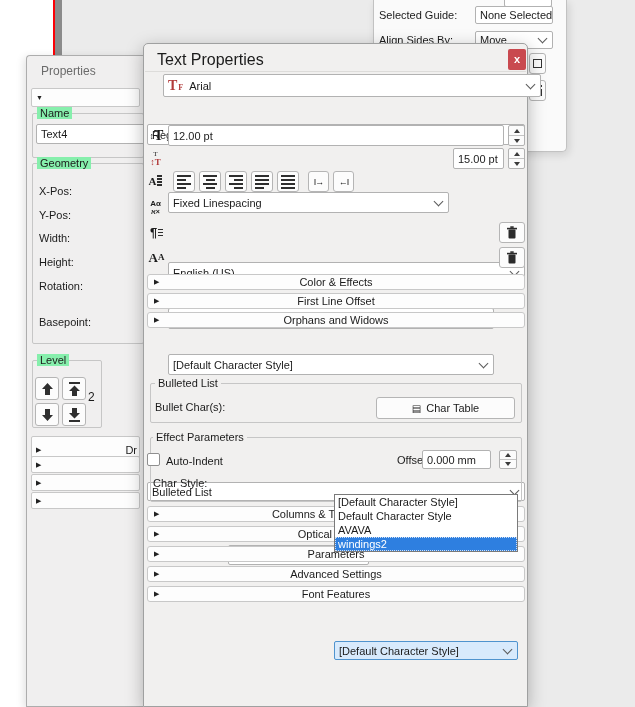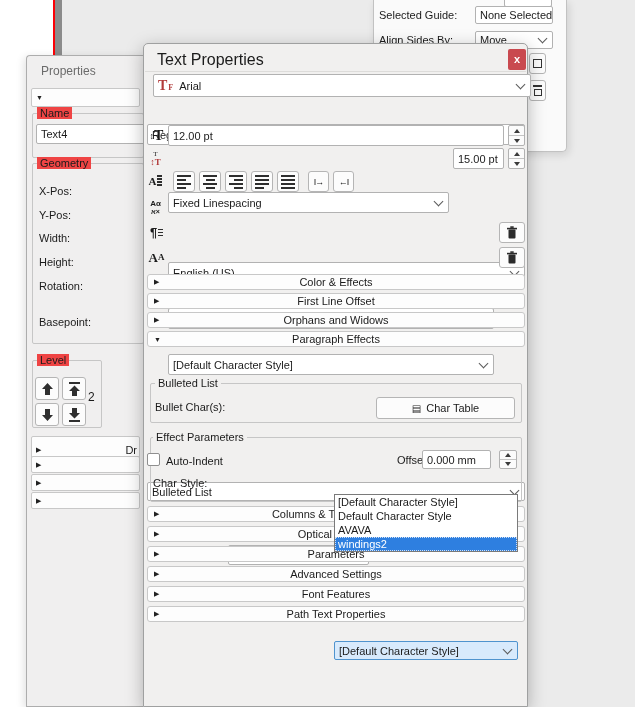--- a/index.html
+++ b/index.html
@@ -21,21 +21,21 @@
   .secbar{background:#fdfdfd;border:1px solid #c8c8c8;border-radius:3px;display:flex;
           align-items:center;justify-content:center;white-space:nowrap;overflow:hidden}
   .secbar .arr{position:absolute;left:6px;font-size:7px;color:#222}
   .panel-bar{background:#fdfdfd;border:1px solid #c8c8c8;border-radius:2px;display:flex;
              align-items:center;padding:0 2px;overflow:hidden}
   .panel-bar .arr{font-size:7px;color:#222;margin-left:2px}
   .bar-label{margin-left:auto;white-space:nowrap}
   .u{text-decoration:underline}
   .gbox{border:1px solid #c6c6c6;border-radius:2px}
   .glabel{position:absolute;background:#f1f0ef;padding:0 3px;white-space:nowrap}
-  .glabel.pp{background:#ef4444}
+  .glabel.pp{background:#86efac}
   .spin{background:#fbfbfb;border:1px solid #b2b2b2;border-radius:2px;display:flex;
         flex-direction:column}
   .spin span{flex:1;display:flex;align-items:center;justify-content:center}
   .spin span+span{border-top:1px solid #c4c4c4}
   .tri-up{width:0;height:0;border-left:3px solid transparent;border-right:3px solid transparent;
           border-bottom:4px solid #3a3a3a}
   .tri-dn{width:0;height:0;border-left:3px solid transparent;border-right:3px solid transparent;
           border-top:4px solid #3a3a3a}
   .al{display:flex;flex-direction:column;gap:2px;width:14px}
   .al i{height:2px;background:#2e2e2e;width:14px}
@@ -172,21 +172,21 @@
   </div>
 </div>
 
 <div class="abs dlg" style="left:143px;top:43px;width:385px;height:664px">
   <div class="abs lbl" style="left:13px;top:7px;font-size:16px">Text Properties</div>
   <div class="abs close-btn" style="left:364px;top:5px;width:18px;height:21px">
     <span>x</span>
   </div>
   <div class="abs" style="left:1px;top:27px;width:381px;height:1px;background:#dddcda"></div>
 
-  <div class="abs field combo" style="left:9px;top:30px;width:378px;height:23px">
+  <div class="abs field combo" style="left:19px;top:30px;width:378px;height:23px">
     <span class="ico-tf"><b>T</b><small>F</small></span>
     <span style="margin-left:6px">Arial</span>
     <i class="chev"></i>
   </div>
 
   <div class="abs field combo" style="left:3px;top:57px;width:378px;height:21px">
     <span>Regular</span>
     <i class="chev"></i>
   </div>
 
@@ -331,24 +331,20 @@
     <span class="arr">▶</span>
     <span>Color &amp; Effects</span>
   </div>
   <div class="abs secbar" style="left:3px;top:249px;width:378px;height:16px">
     <span class="arr">▶</span>
     <span>First Line Offset</span>
   </div>
   <div class="abs secbar" style="left:3px;top:268px;width:378px;height:16px">
     <span class="arr">▶</span>
     <span>Orphans and Widows</span>
-  </div>
-  <div class="abs secbar" style="left:3px;top:287px;width:378px;height:16px">
-    <span class="arr">▼</span>
-    <span>Paragraph Effects</span>
   </div>
 
   <div class="abs field combo" style="left:3px;top:310px;width:378px;height:19px">
     <span>Bulleted List</span>
     <i class="chev"></i>
   </div>
 
   <div class="abs gbox" style="left:6px;top:339px;width:372px;height:40px"></div>
   <div class="glabel" style="left:11px;top:333px">Bulleted List</div>
   <div class="abs lbl" style="left:11px;top:357px">Bullet Char(s):</div>
@@ -397,24 +393,20 @@
     <span>Parameters</span>
   </div>
   <div class="abs secbar" style="left:3px;top:522px;width:378px;height:16px">
     <span class="arr">▶</span>
     <span>Advanced Settings</span>
   </div>
   <div class="abs secbar" style="left:3px;top:542px;width:378px;height:16px">
     <span class="arr">▶</span>
     <span>Font Features</span>
   </div>
-  <div class="abs secbar" style="left:3px;top:562px;width:378px;height:16px">
-    <span class="arr">▶</span>
-    <span>Path Text Properties</span>
-  </div>
 
   <div class="abs list" style="left:190px;top:450px;width:184px;height:58px">
     <div class="it">[Default Character Style]</div>
     <div class="it">Default Character Style</div>
     <div class="it">AVAVA</div>
     <div class="it sel">windings2</div>
   </div>
 </div>
 
 </body></html>

